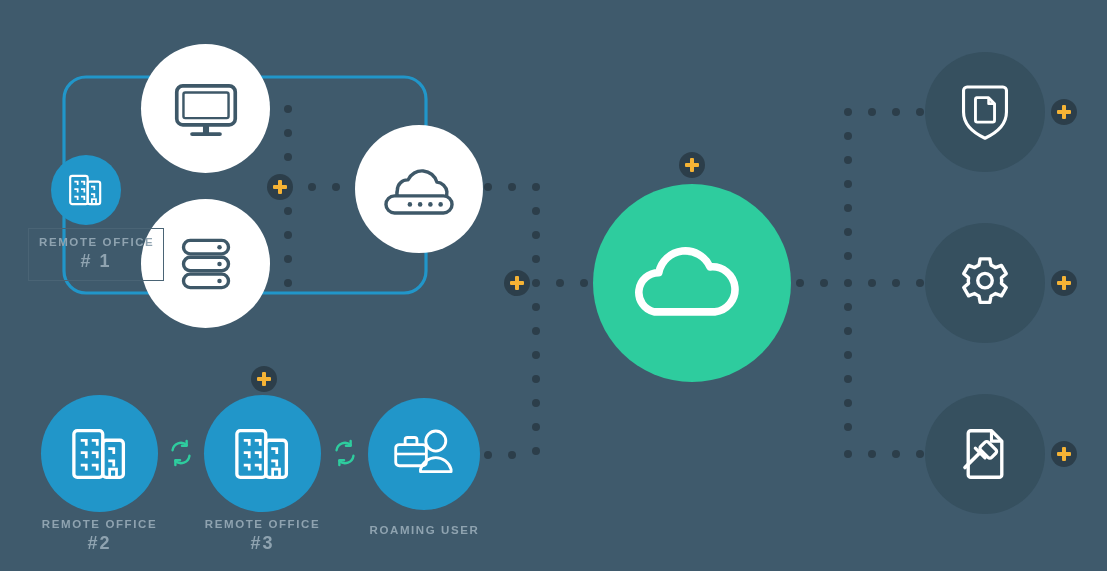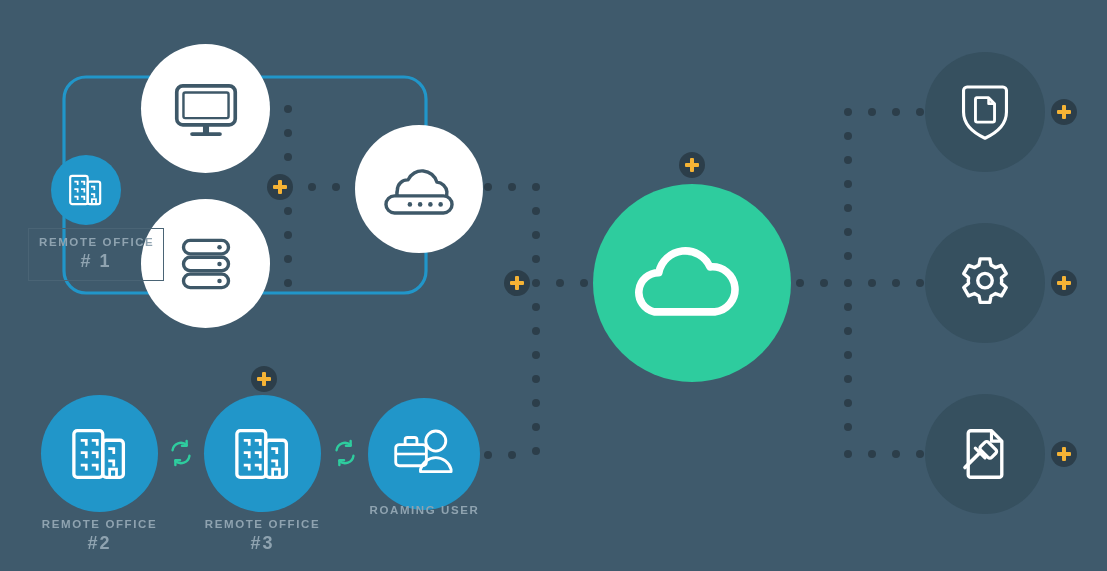--- a/index.html
+++ b/index.html
@@ -200,21 +200,21 @@
 
   <div class="node blue" style="left:368px;top:398px;width:112px;height:112px;">
     <svg width="66" height="66" viewBox="0 0 56 48">
       <rect x="4" y="16" width="26" height="18" rx="3" fill="none" stroke="#ffffff" stroke-width="2.4"></rect>
       <path d="M12 16v-4a2 2 0 0 1 2-2h6a2 2 0 0 1 2 2v4" fill="none" stroke="#ffffff" stroke-width="2.4"></path>
       <path d="M4 24h26" stroke="#ffffff" stroke-width="2.2"></path>
       <circle cx="38" cy="13" r="8.5" fill="none" stroke="#ffffff" stroke-width="2.4"></circle>
       <path d="M25 37a13.5 13.5 0 0 1 26 0 v2 H25 Z" fill="none" stroke="#ffffff" stroke-width="2.4" stroke-linejoin="round"></path>
     </svg>
   </div>
-  <div class="label" style="left:344px;top:504px;width:161px;">
+  <div class="label" style="left:344px;top:524px;width:161px;">
     <span>ROAMING USER</span>
   </div>
 
   <svg class="sync" style="left:166px;top:438px;" viewBox="0 0 32 32">
     <path d="M7 13a9 9 0 0 1 15-5.4" fill="none" stroke="#2ecc9e" stroke-width="2.6" stroke-linecap="round"></path>
     <path d="M25 19a9 9 0 0 1 -15 5.4" fill="none" stroke="#2ecc9e" stroke-width="2.6" stroke-linecap="round"></path>
     <path d="M22 3.2v5h-5" fill="none" stroke="#2ecc9e" stroke-width="2.6" stroke-linecap="round" stroke-linejoin="round"></path>
     <path d="M10 28.8v-5h5" fill="none" stroke="#2ecc9e" stroke-width="2.6" stroke-linecap="round" stroke-linejoin="round"></path>
   </svg>
 

